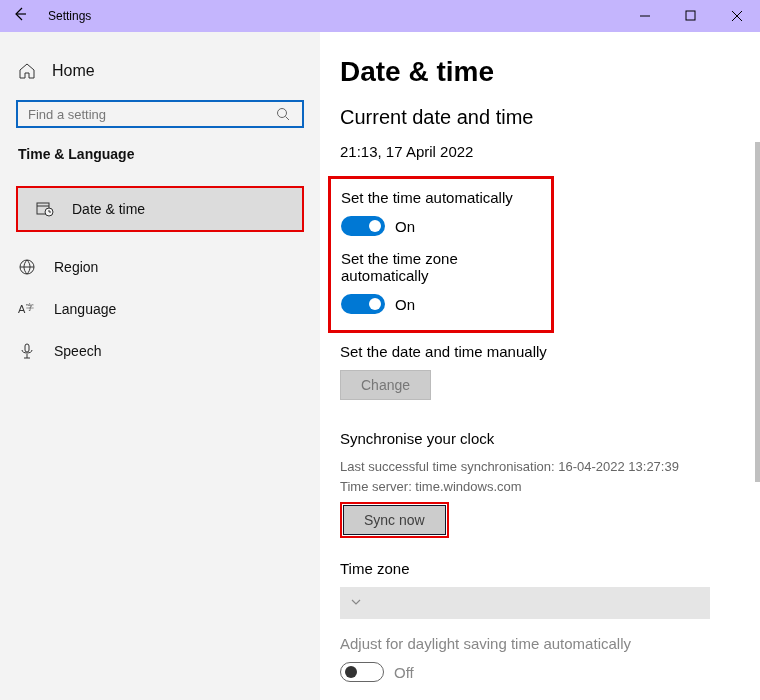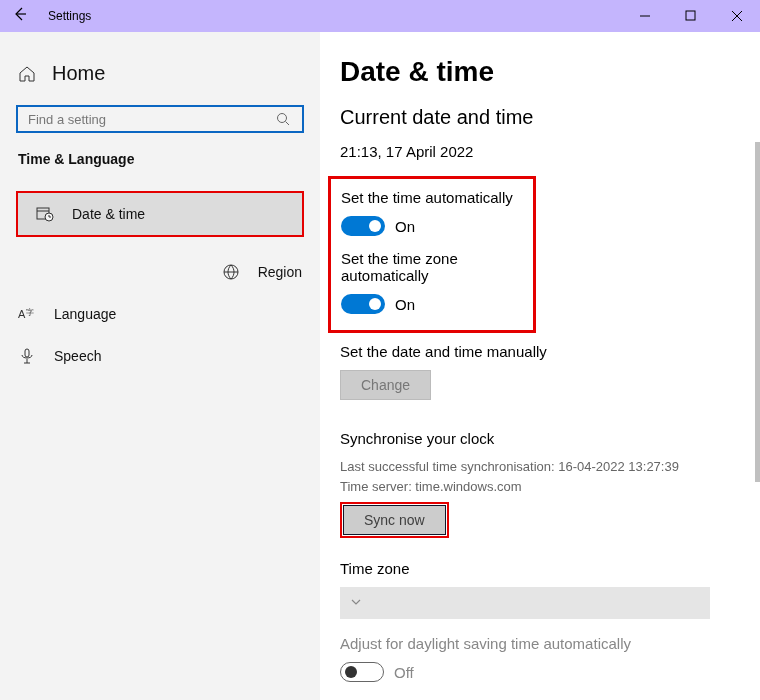--- a/index.html
+++ b/index.html
@@ -60,21 +60,21 @@
       top: 110px;
       width: 5px;
       height: 340px;
       background: #c0c0c0;
     }
     .home-row {
       display: flex;
       align-items: center;
       padding: 10px 18px;
       gap: 16px;
-      font-size: 20px;
+      font-size: 16px;
       color: #111;
     }
     .search-box {
       margin: 10px 16px 18px 16px;
       border: 2px solid #0a66c2;
       height: 28px;
       display: flex;
       align-items: center;
       padding: 0 10px;
       background: #f3f3f3;
@@ -182,21 +182,21 @@
       line-height: 1.5;
     }
     .section {
       margin-bottom: 16px;
     }
     .redbox {
       border: 3px solid #e40000;
       padding: 10px 12px 2px 10px;
       margin-left: -12px;
       margin-bottom: 10px;
-      width: 208px;
+      width: 226px;
     }
     .redbox-sync {
       border: 2px solid #e40000;
       display: inline-block;
       padding: 1px;
     }
     .select-box {
       background: #e5e5e5;
       padding: 8px 10px;
       font-size: 14px;
@@ -276,21 +276,21 @@
               <rect x="1" y="3" width="12" height="11" stroke="#333" stroke-width="1" fill="none"></rect>
               <path d="M1 6 L13 6" stroke="#333"></path>
               <circle cx="13" cy="12" r="4" stroke="#333" fill="#f3f3f3"></circle>
               <path d="M13 10 L13 12 L15 12" stroke="#333" fill="none"></path>
             </svg>
         </span>
         <span>Date &amp; time</span>
       </div>
     </div>
 
-    <div class="nav-item" style="margin-top:14px;justify-content:flex-end;">
+    <div class="nav-item" style="margin-top:14px;">
       <span class="icon">
         <svg width="18" height="18" viewBox="0 0 18 18">
             <circle cx="9" cy="9" r="7" stroke="#333" stroke-width="1" fill="none"></circle>
             <path d="M2 9 L16 9 M9 2 C5 6 5 12 9 16 M9 2 C13 6 13 12 9 16" stroke="#333" stroke-width="1" fill="none"></path>
           </svg>
       </span>
       <span>Region</span>
     </div>
     <div class="nav-item">
       <span class="icon">

